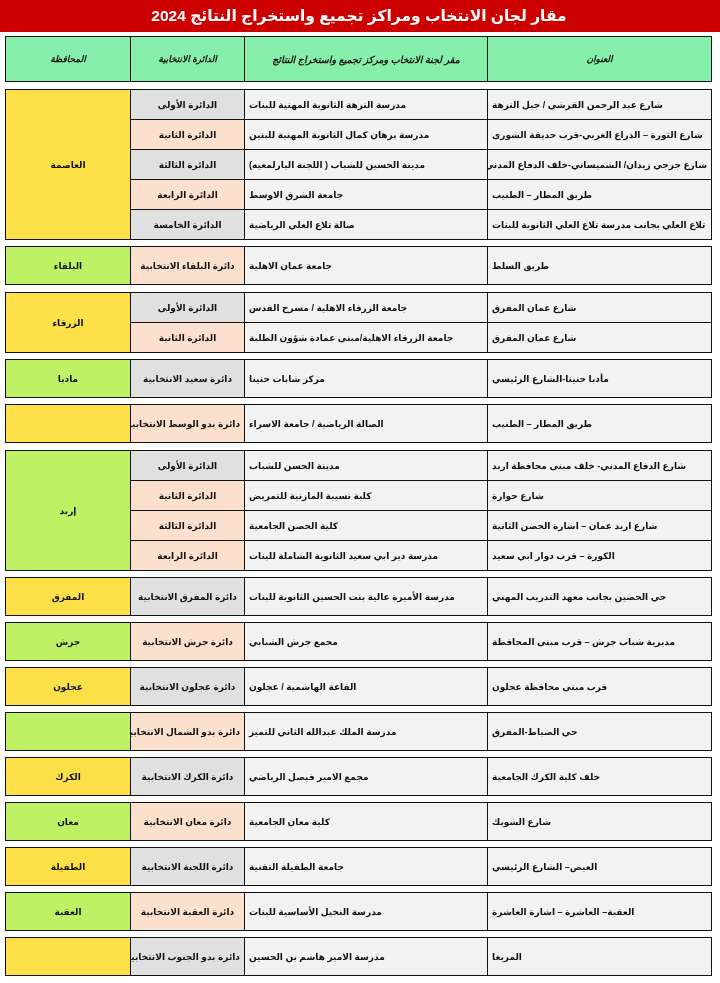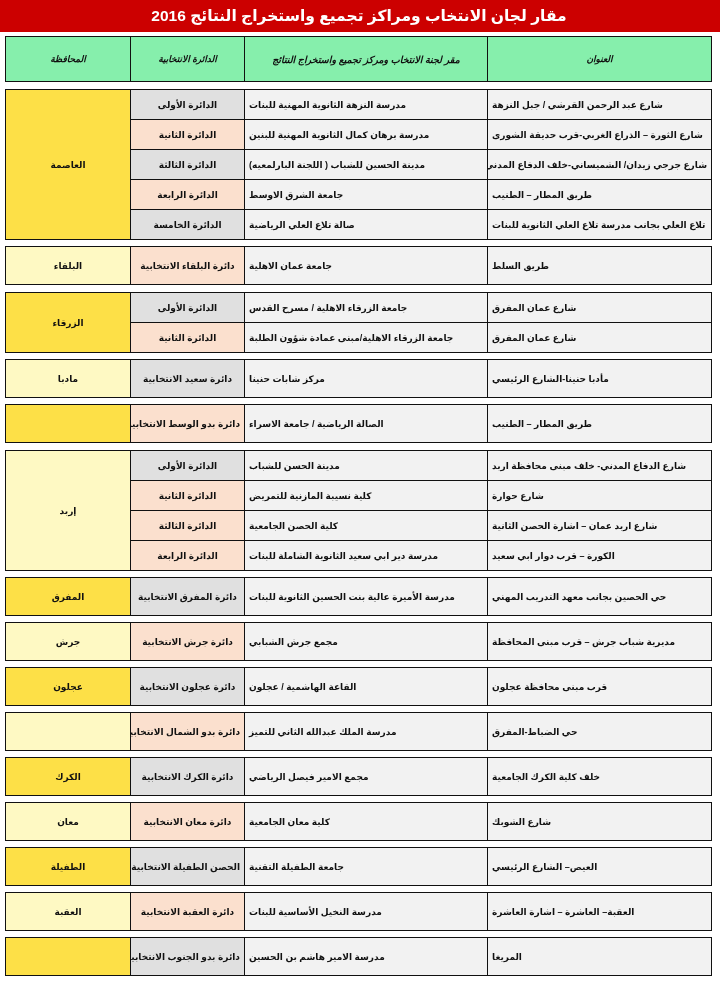--- a/index.html
+++ b/index.html
@@ -108,30 +108,30 @@
     text-align: center;
     font-size: 11px;
     font-weight: bold;
     color: #111111;
   }
 
   
   .fill-grey   { background: #E0E0E0; }
   .fill-grey2  { background: #fde047; }
   .fill-peach  { background: #FBE0CE; }
-  .fill-cream  { background: #fef9c3; }
+  .fill-cream  { background: #bef264; }
   .r30 { height: 30px; }
   .r38 { height: 38px; }
 </style>
 </head>
 <body>
 
 <div id="sheet">
 
-  <div class="title-bar">مقار لجان الانتخاب ومراكز تجميع واستخراج النتائج 2016</div>
+  <div class="title-bar">مقار لجان الانتخاب ومراكز تجميع واستخراج النتائج 2024</div>
 
   <table class="grid hdr-table">
     <colgroup>
       <col class="c-address">
         <col class="c-center">
         <col class="c-dist">
         <col class="c-gov">
     </colgroup>
     <tbody>
       <tr>
@@ -380,21 +380,21 @@
         <colgroup>
           <col class="c-address">
           <col class="c-center">
           <col class="c-dist">
           <col class="c-gov">
         </colgroup>
         <tbody>
           <tr class="r38">
             <td class="addr">العيص– الشارع الرئيسي</td>
             <td class="center">جامعة الطفيلة التقنية</td>
-            <td class="dist fill-grey">الحصن الطفيلة الانتخابية</td>
+            <td class="dist fill-grey">دائرة اللجنة الانتخابية</td>
             <td class="gov fill-grey2" rowspan="1">الطفيلة</td>
           </tr>
         </tbody>
       </table>
       <table class="grid block tight">
         <colgroup>
           <col class="c-address">
           <col class="c-center">
           <col class="c-dist">
           <col class="c-gov">

